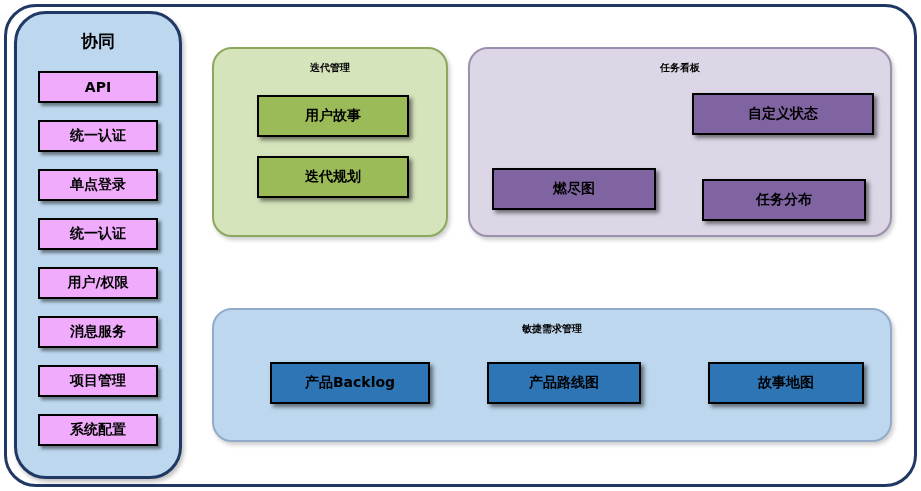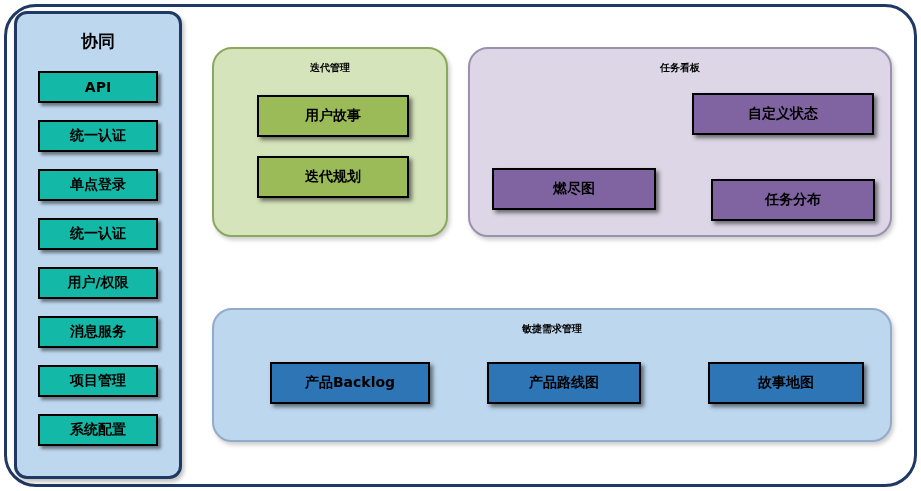--- a/index.html
+++ b/index.html
@@ -3,25 +3,25 @@
 <meta charset="utf-8">
 <style>
   html,body{margin:0;padding:0;background:#ffffff;}
   body{font-family:"DejaVu Sans","Liberation Sans",sans-serif;}
   .canvas{position:relative;width:921px;height:491px;background:#ffffff;overflow:hidden;}
   .outer-frame{position:absolute;left:4px;top:4px;width:907px;height:477px;
     border:3px solid #1F3864;border-radius:32px;background:#ffffff;}
 
   
   .sidebar{position:absolute;left:14px;top:11px;width:162px;height:462px;
-    background:#BDD7EE;border:3px solid #1F3864;border-radius:13px;
+    background:#BDD7EE;border:3px solid #1F3864;border-radius:32px;
     box-shadow:2px 3px 4px rgba(0,0,0,0.25);}
   .sidebar-title{margin-top:16px;text-align:center;font-size:17px;font-weight:bold;color:#000;}
   .sidebar-items{display:flex;flex-direction:column;align-items:center;gap:17px;margin-top:18px;}
-  .pink-box{width:116px;height:28px;background:#14b8a6;border:2px solid #000;
+  .pink-box{width:116px;height:28px;background:#f0abfc;border:2px solid #000;
     box-shadow:3px 3px 3px rgba(0,0,0,0.45);
     display:flex;align-items:center;justify-content:center;
     font-size:14px;font-weight:bold;color:#000;white-space:nowrap;}
 
   
   .group{position:absolute;border-radius:20px;box-shadow:2px 3px 4px rgba(0,0,0,0.2);}
   .group-title{text-align:center;font-weight:bold;font-size:10px;color:#000;padding-top:12px;}
   .feat-box{position:absolute;display:flex;align-items:center;justify-content:center;
     border:2px solid #000;box-shadow:3px 3px 4px rgba(0,0,0,0.5);
     font-size:14px;font-weight:bold;color:#000;white-space:nowrap;}
@@ -61,21 +61,21 @@
   <div class="group group-iteration">
     <div class="group-title">迭代管理</div>
     <div class="feat-box box-green" style="left:43px;top:46px;width:148px;height:38px;">用户故事</div>
     <div class="feat-box box-green" style="left:43px;top:107px;width:148px;height:38px;">迭代规划</div>
   </div>
 
   <div class="group group-taskboard">
     <div class="group-title">任务看板</div>
     <div class="feat-box box-purple" style="left:222px;top:44px;width:178px;height:38px;">自定义状态</div>
     <div class="feat-box box-purple" style="left:22px;top:119px;width:160px;height:38px;">燃尽图</div>
-    <div class="feat-box box-purple" style="left:232px;top:130px;width:160px;height:38px;margin-left:9px;">任务分布</div>
+    <div class="feat-box box-purple" style="left:232px;top:130px;width:160px;height:38px;">任务分布</div>
   </div>
 
   <div class="group group-requirements">
     <div class="group-title">敏捷需求管理</div>
     <div class="feat-box box-blue" style="left:56px;top:52px;width:156px;height:38px;">产品Backlog</div>
     <div class="feat-box box-blue" style="left:273px;top:52px;width:150px;height:38px;">产品路线图</div>
     <div class="feat-box box-blue" style="left:494px;top:52px;width:152px;height:38px;">故事地图</div>
   </div>
 </div>
 

